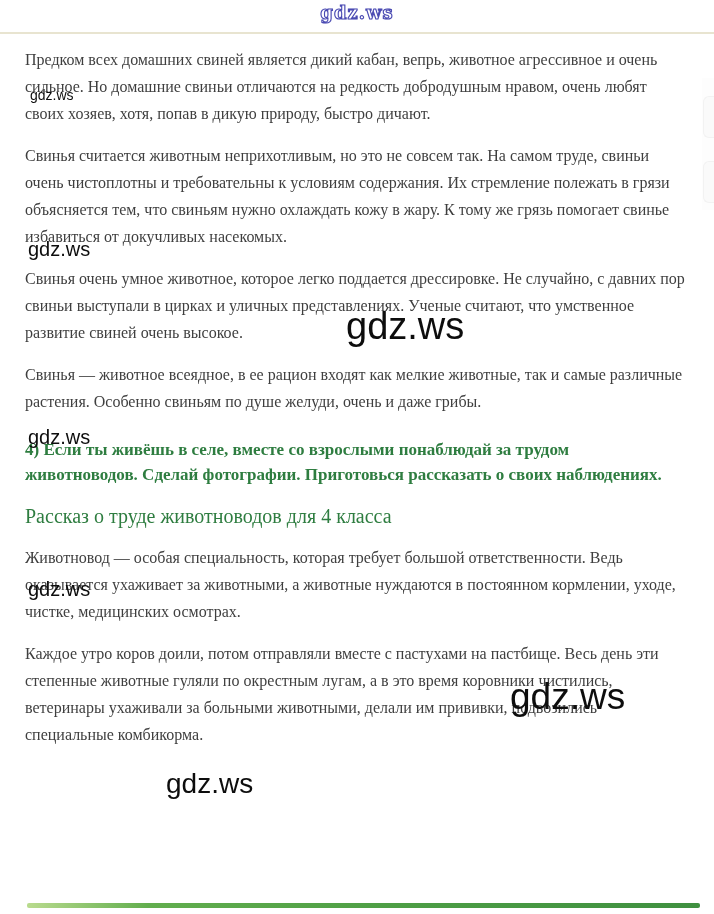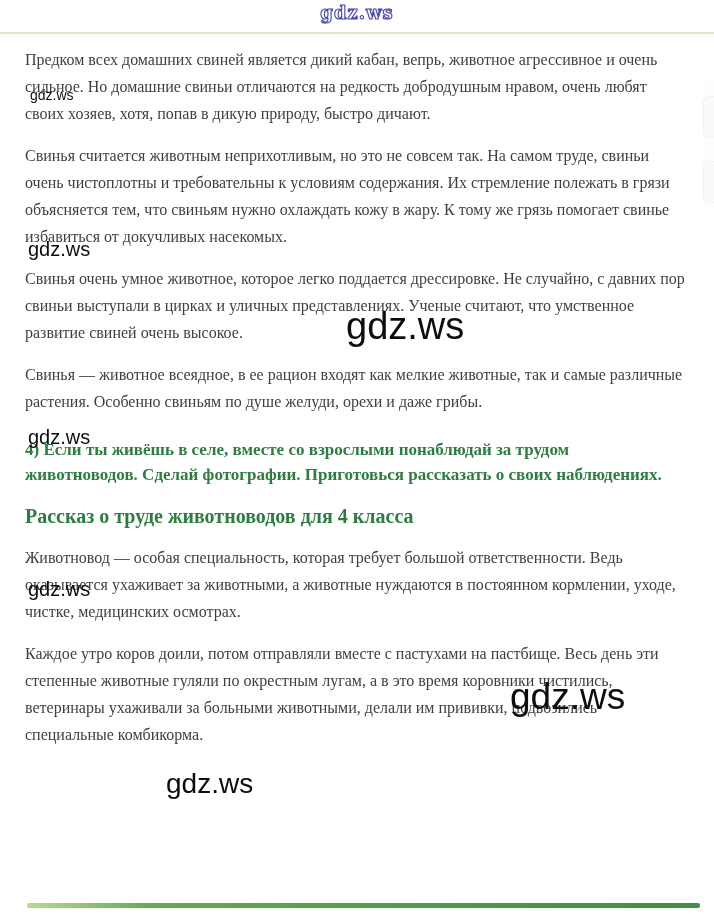--- a/index.html
+++ b/index.html
@@ -51,21 +51,21 @@
     font-size: 17px;
     line-height: 25px;
     font-weight: bold;
     color: #2e7d40;
     margin: 22px 0 0 0;
     max-width: 640px;
   }
   h3.s {
     font-size: 20px;
     line-height: 24px;
-    font-weight: bold;
+    font-weight: normal;
     color: #2e7d40;
     margin: 17px 0 16px 0;
   }
 
   .bottom-bar {
     position: absolute;
     left: 27px;
     top: 903px;
     width: 673px;
     height: 5px;
@@ -121,21 +121,21 @@
   <div class="divider"></div>
 
   <div class="side-rail"></div>
   <div class="side-tab t1"></div>
   <div class="side-tab t2"></div>
 
   <main class="article">
     <p>Предком всех домашних свиней является дикий кабан, вепрь, животное агрессивное и очень сильное. Но домашние свиньи отличаются на редкость добродушным нравом, очень любят своих хозяев, хотя, попав в дикую природу, быстро дичают.</p>
     <p>Свинья считается животным неприхотливым, но это не совсем так. На самом труде, свиньи очень чистоплотны и требовательны к условиям содержания. Их стремление полежать в грязи объясняется тем, что свиньям нужно охлаждать кожу в жару. К тому же грязь помогает свинье избавиться от докучливых насекомых.</p>
     <p>Свинья очень умное животное, которое легко поддается дрессировке. Не случайно, с давних пор свиньи выступали в цирках и уличных представлениях. Ученые считают, что умственное развитие свиней очень высокое.</p>
-    <p>Свинья — животное всеядное, в ее рацион входят как мелкие животные, так и самые различные растения. Особенно свиньям по душе желуди, орехи и даже грибы.</p>
+    <p>Свинья — животное всеядное, в ее рацион входят как мелкие животные, так и самые различные растения. Особенно свиньям по душе желуди, очень и даже грибы.</p>
 
     <h2 class="q">4) Если ты живёшь в селе, вместе со взрослыми понаблюдай за трудом животноводов. Сделай фотографии. Приготовься рассказать о своих наблюдениях.</h2>
     <h3 class="s">Рассказ о труде животноводов для 4 класса</h3>
 
     <p>Животновод — особая специальность, которая требует большой ответственности. Ведь оказывается ухаживает за животными, а животные нуждаются в постоянном кормлении, уходе, чистке, медицинских осмотрах.</p>
     <p>Каждое утро коров доили, потом отправляли вместе с пастухами на пастбище. Весь день эти степенные животные гуляли по окрестным лугам, а в это время коровники чистились, ветеринары ухаживали за больными животными, делали им прививки, подвозились специальные комбикорма.</p>
   </main>
 
   <span class="wm wm1">gdz.ws</span>
   <span class="wm wm2">gdz.ws</span>

